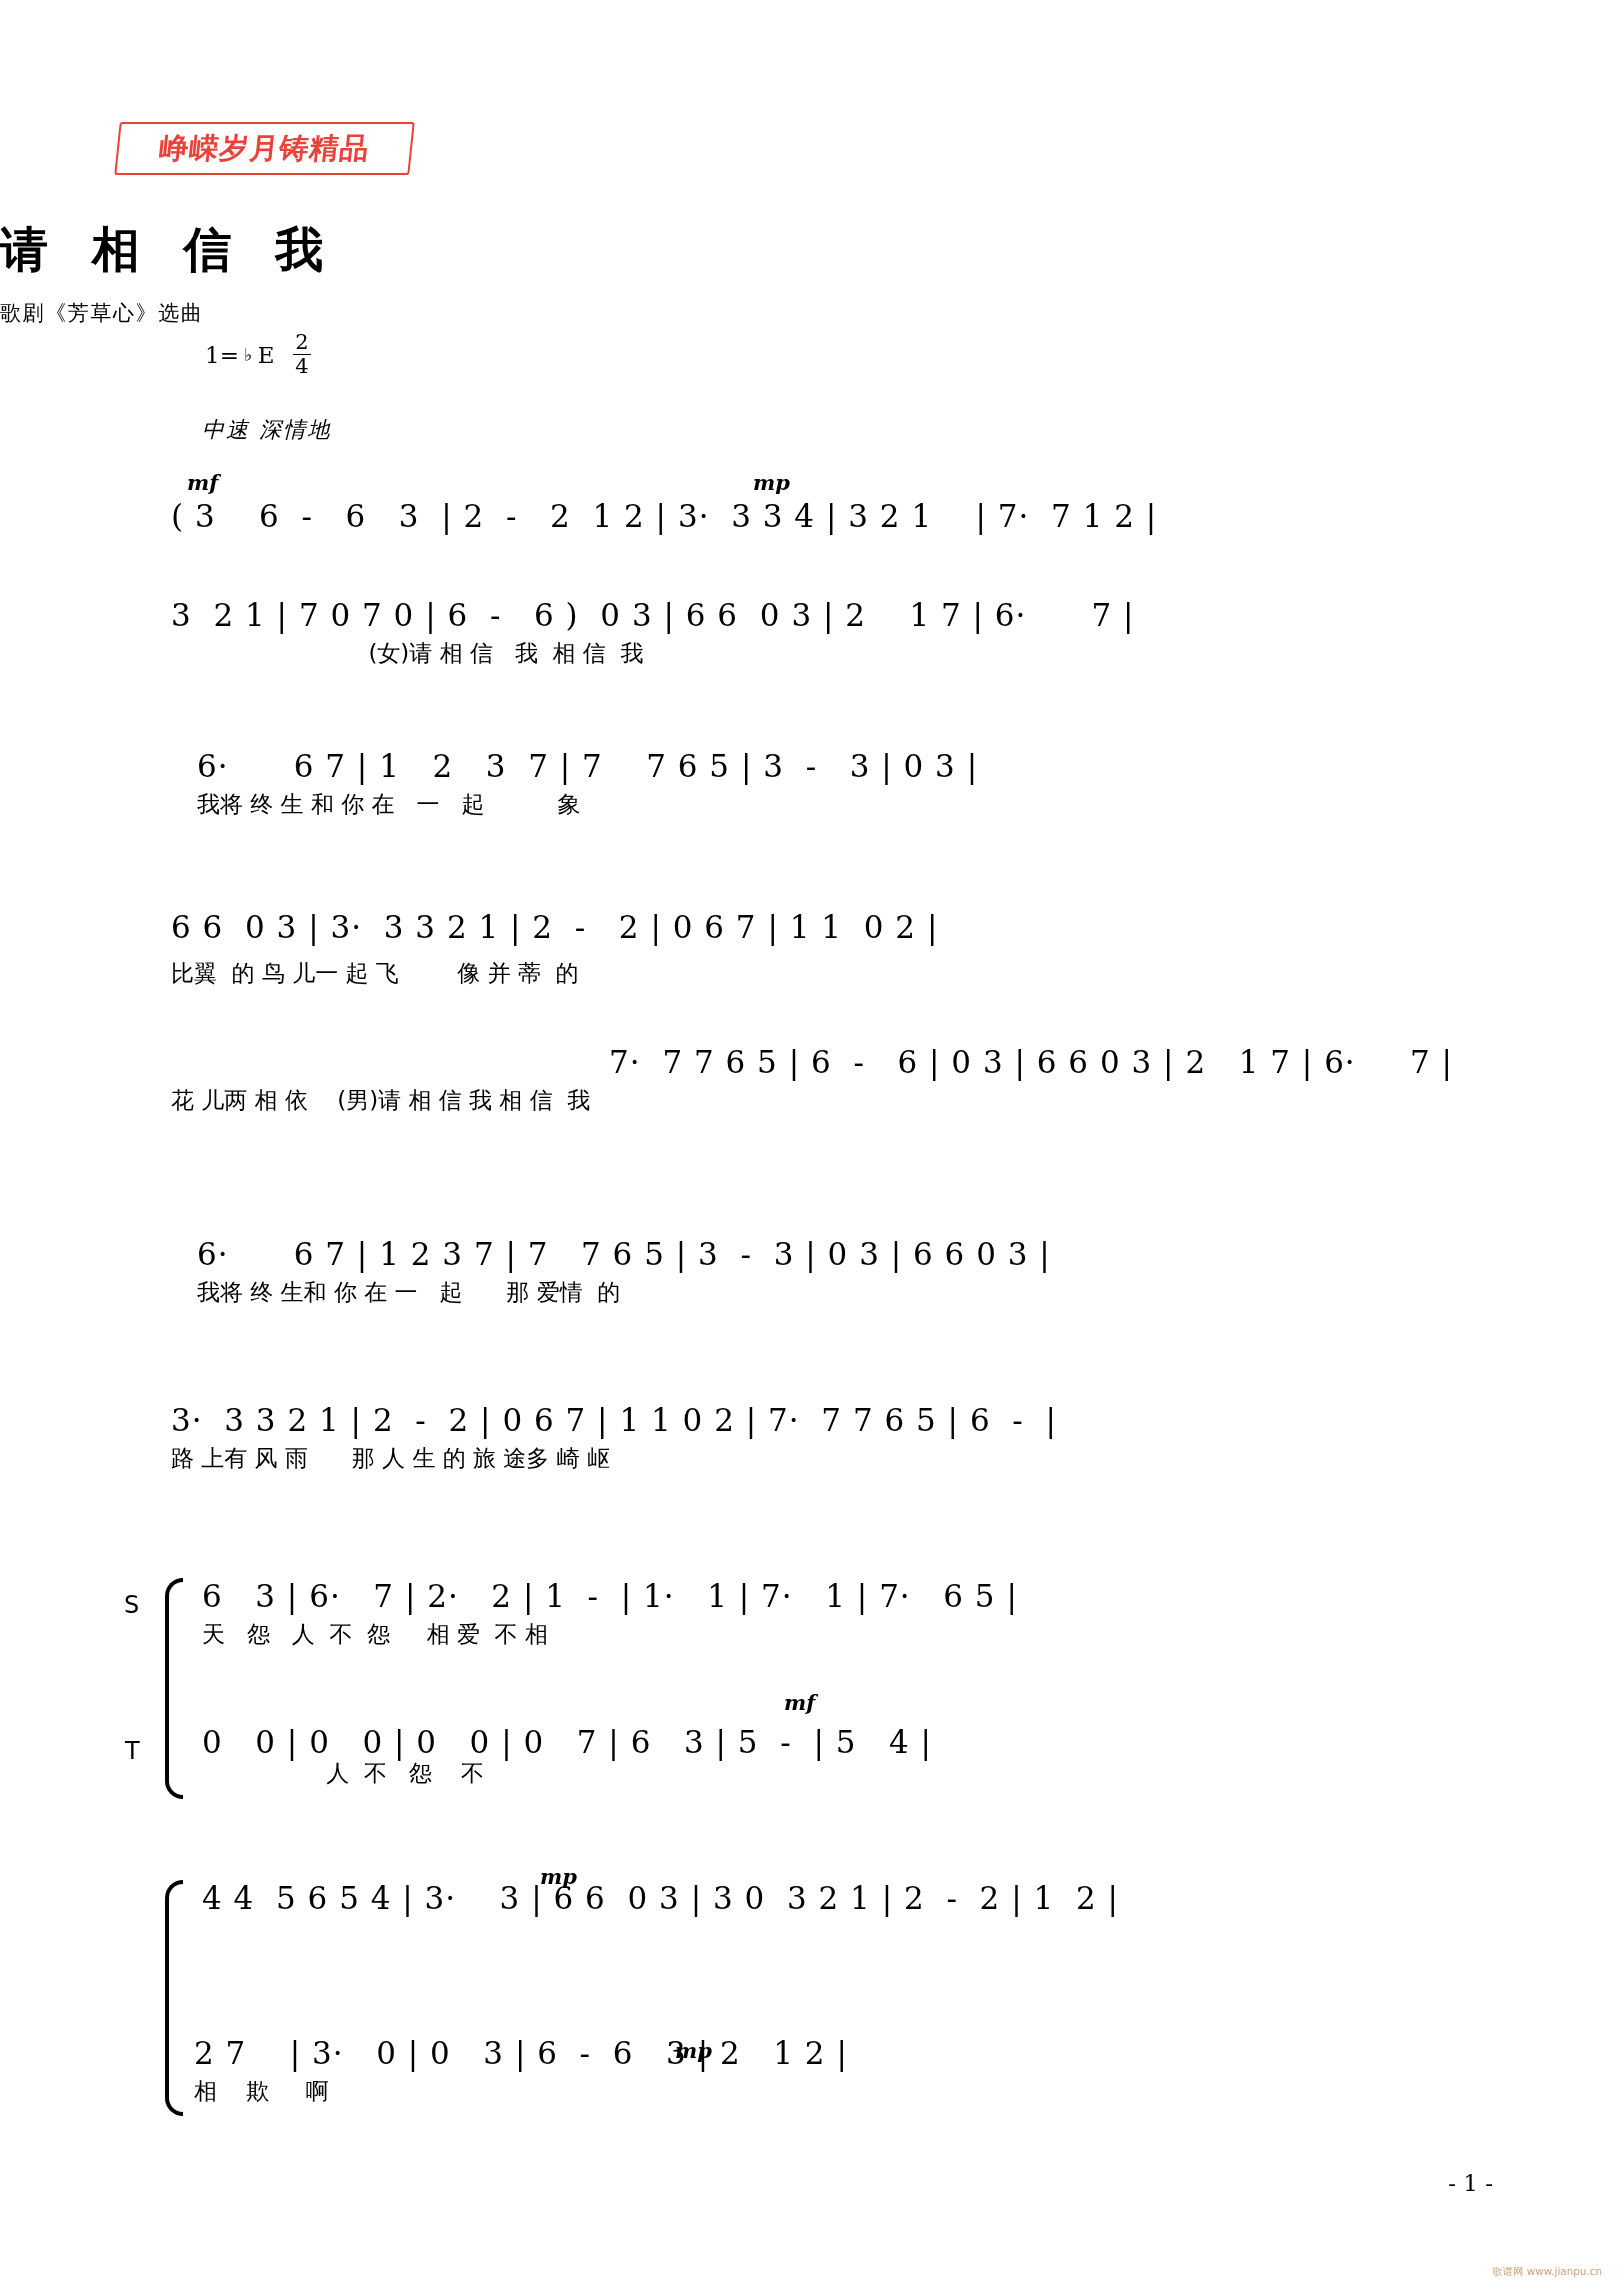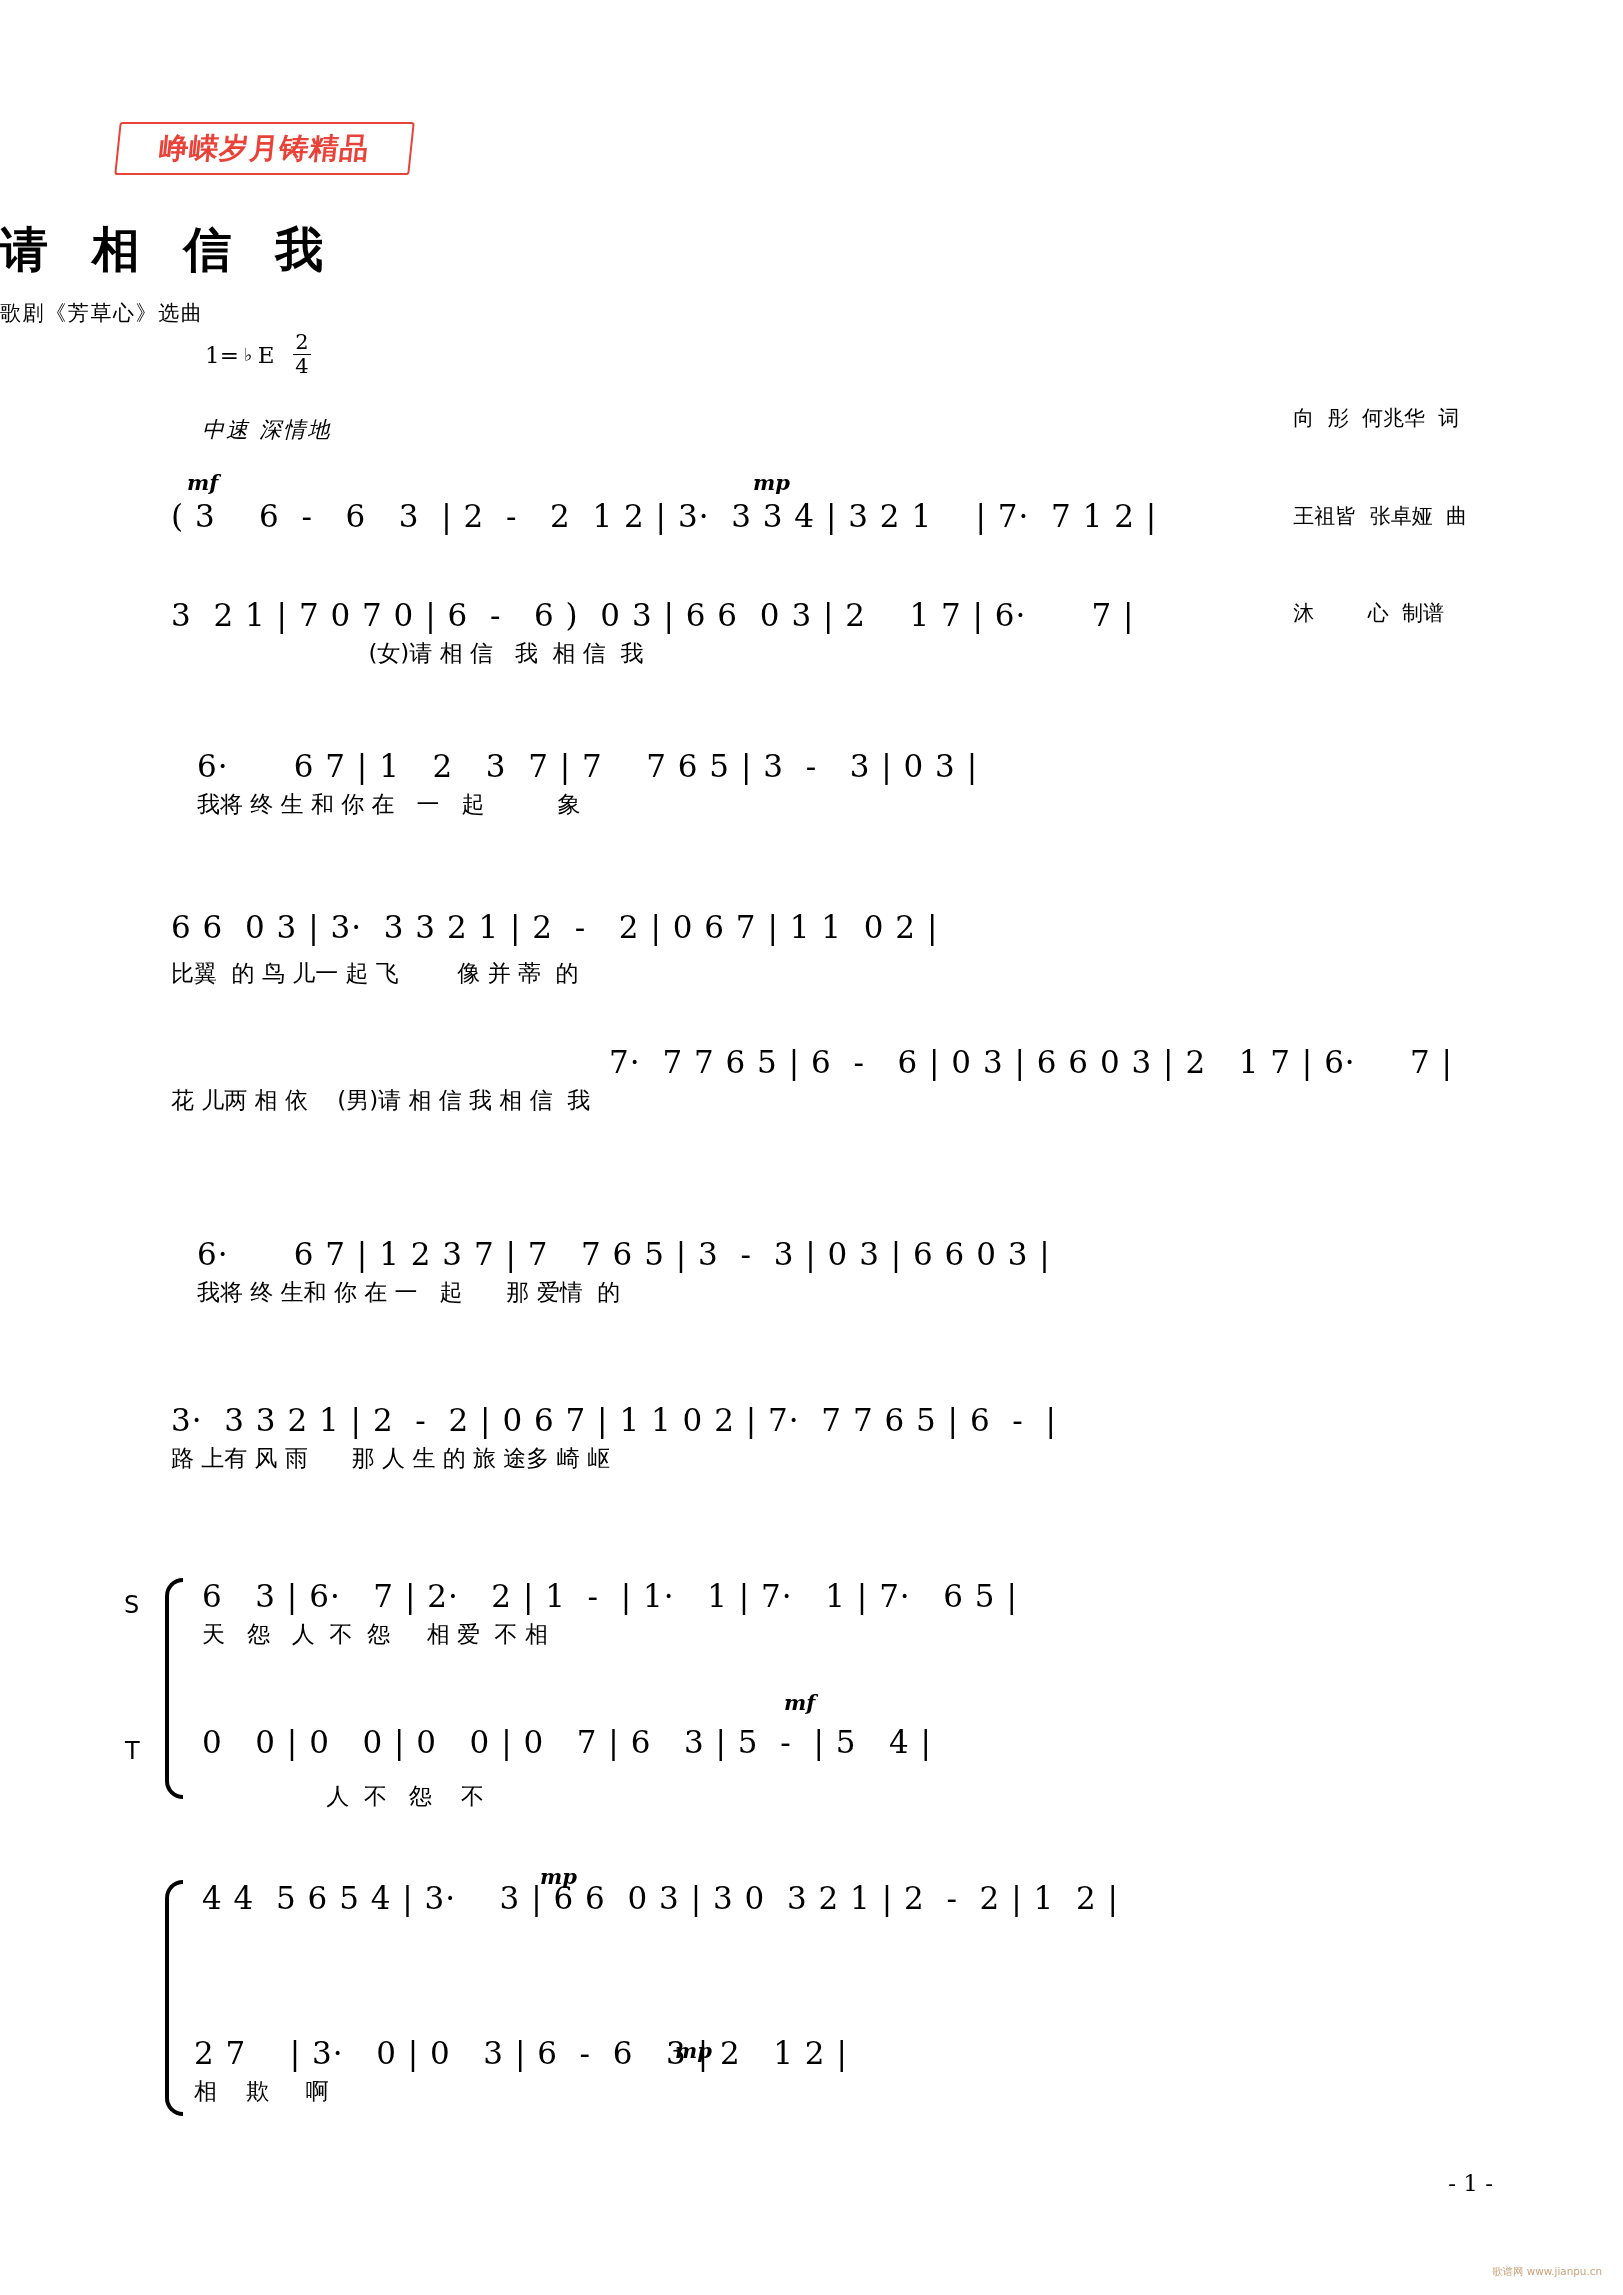--- a/index.html
+++ b/index.html
@@ -174,25 +174,20 @@
   <div class="keysig">
     <span>1=</span>
     <span class="flat">♭</span>
     <span>E</span>
     <span class="meter">
       <span class="num">2</span>
       <span class="den">4</span>
     </span>
   </div>
 
-  <div class="credits">
-    <div>向  彤  何兆华  词</div>
-    <div>王祖皆  张卓娅  曲</div>
-    <div>沐        心  制谱</div>
-  </div>
 
   <div class="tempo">中速 深情地</div>
 
   <div class="dyn" style="left:187px; top:470px;">mf</div>
   <div class="dyn" style="left:753px; top:470px;">mp</div>
   <div class="dyn" style="left:784px; top:1690px;">mf</div>
   <div class="dyn" style="left:540px; top:1864px;">mp</div>
   <div class="dyn" style="left:675px; top:2038px;">mp</div>
 
   <div class="system" style="top:498px;">
@@ -233,21 +228,21 @@
   <div class="voicelabel" style="left:125px; top:1737px;">T</div>
   <div class="brace" style="left:165px; top:1578px; height:213px;"></div>
 
   <div class="system" style="top:1578px; left:202px;">
     <div class="mline">6   3 | 6·   7 | 2·   2 | 1  -  | 1·   1 | 7·   1 | 7·   6 5 |</div>
     <div class="lyricrow" style="height:auto;margin-top:9.3px;">天   怨   人  不  怨     相 爱  不 相</div>
   </div>
 
   <div class="system" style="top:1724px; left:202px;">
     <div class="mline">0   0 | 0   0 | 0   0 | 0   7 | 6   3 | 5  -  | 5   4 |</div>
-    <div class="lyricrow" style="height:auto;margin-top:25px;">                 人  不   怨    不</div>
+    <div class="lyricrow" style="height:auto;margin-top:2px;">                 人  不   怨    不</div>
   </div>
 
   <div class="brace" style="left:165px; top:1880px; height:228px;"></div>
 
   <div class="system" style="top:1880px; left:202px;">
     <div class="mline">4 4  5 6 5 4 | 3·    3 | 6 6  0 3 | 3 0  3 2 1 | 2  -  2 | 1  2 |</div>
   </div>
 
   <div class="system" style="top:2035px; left:194px;">
     <div class="mline">2 7    | 3·   0 | 0   3 | 6  -  6   3 | 2   1 2 |</div>

